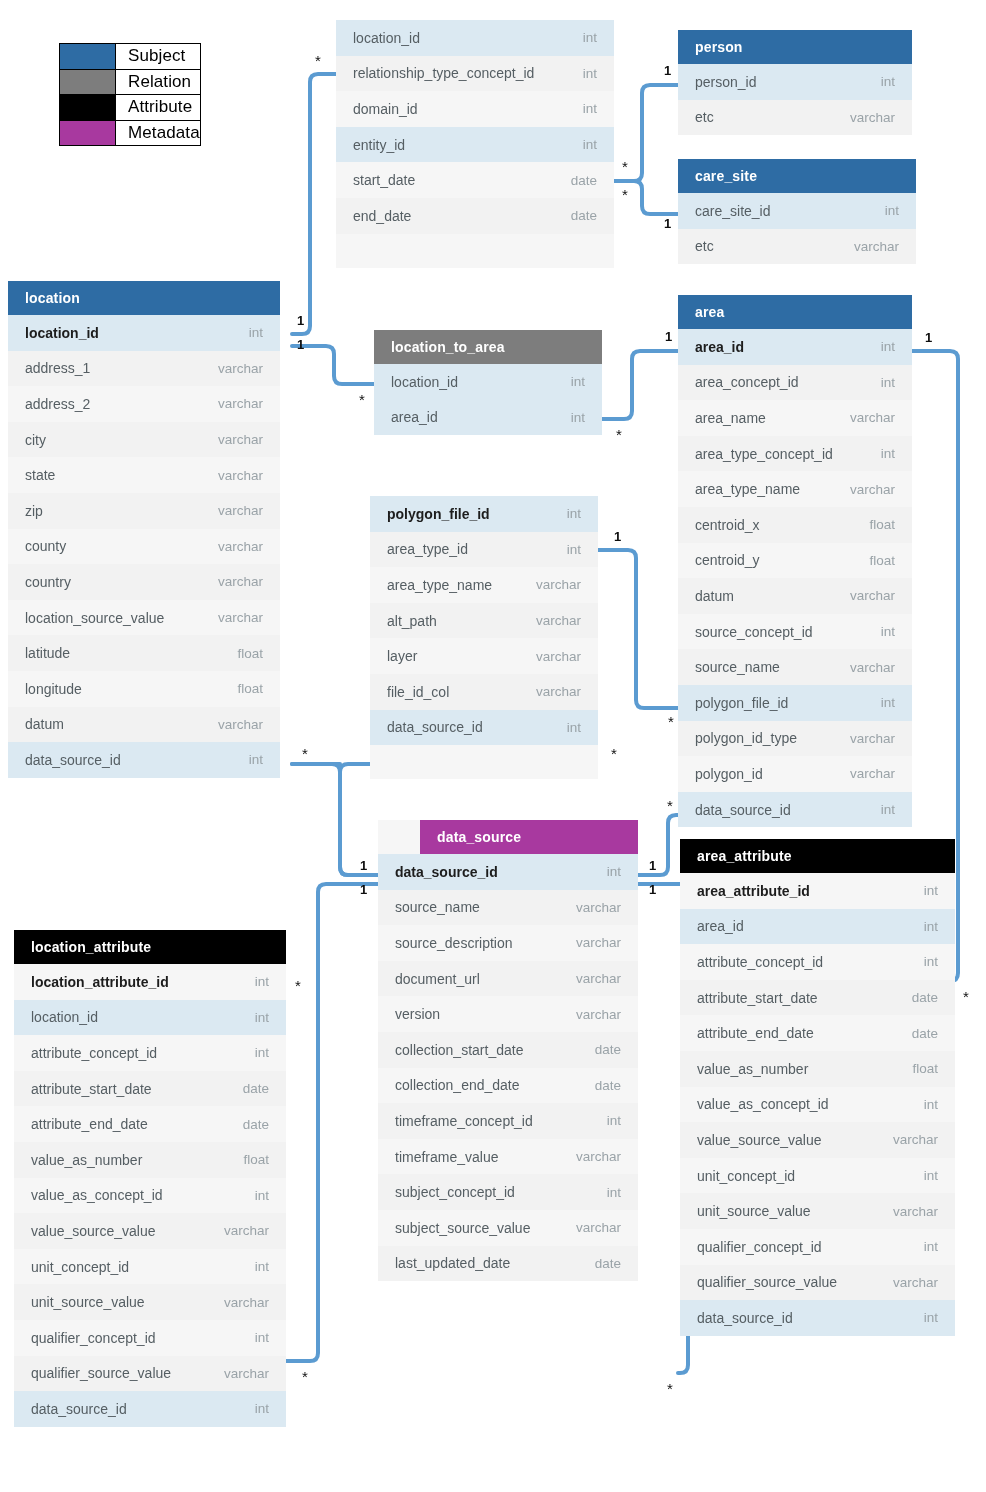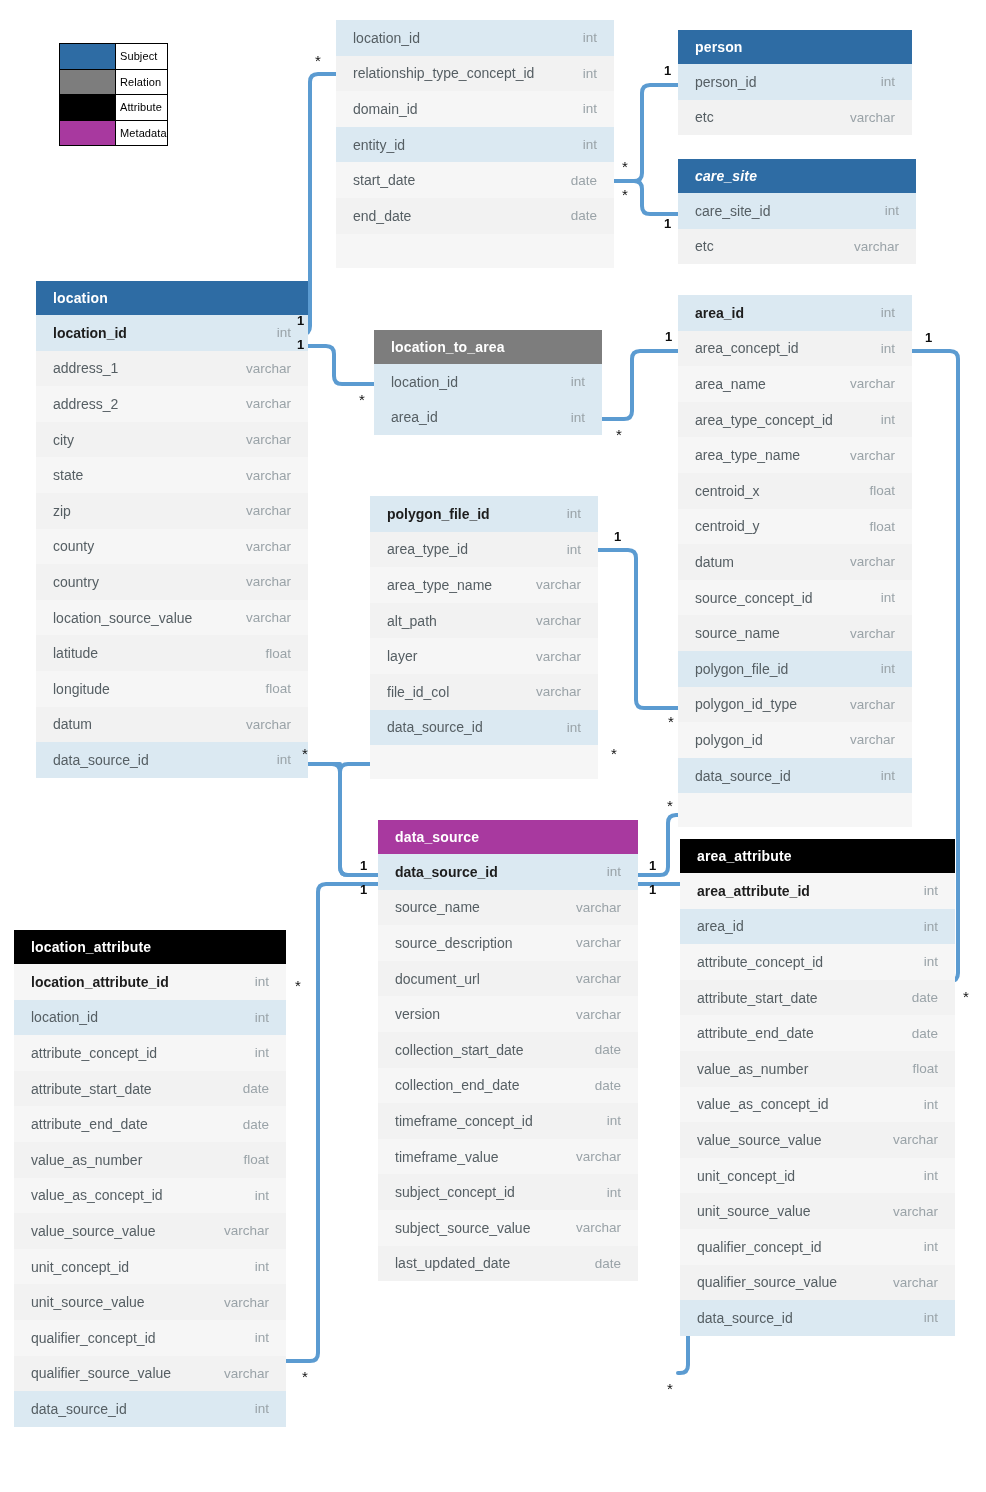--- a/index.html
+++ b/index.html
@@ -7,40 +7,40 @@
        font-family:"Liberation Sans","DejaVu Sans",sans-serif;}
   #canvas{position:absolute;left:0;top:0;width:986px;height:1492px;}
   svg.links{position:absolute;left:0;top:0;width:986px;height:1492px;pointer-events:none;}
 
   
   .legend{position:absolute;left:59px;top:43px;border:1px solid #000;
           border-collapse:collapse;background:#fff;}
   .legend div.lrow{display:flex;height:24.5px;align-items:stretch;}
   .legend div.lrow + div.lrow{border-top:1px solid #000;text-align:right;}
   .legend .swatch{width:55px;border-right:1px solid #000;}
-  .legend .lname{flex:1;display:flex;align-items:center;padding-left:4px;
-                 font-size:11px;color:#000;letter-spacing:0.1px;}
+  .legend .lname{flex:1;display:flex;align-items:center;padding-left:12px;
+                 font-size:17px;color:#000;letter-spacing:0.1px;}
 
   
   .tbl{position:absolute;background:#f6f6f6;box-sizing:border-box;}
   .tbl .thead{height:34px;display:flex;align-items:center;padding-left:17px;
               color:#ffffff;font-size:14px;font-weight:bold;letter-spacing:0.15px;}
   .tbl .trow{height:35.6px;display:flex;align-items:center;
              padding:0 17px 0 17px;box-sizing:border-box;
              font-size:14px;color:#555e63;background:#f6f6f6;}
   .tbl .trow.alt{background:#f2f2f2;}
   .tbl .trow.key{background:#dbe9f2;}
   .tbl .trow.pk .fname{color:#1d1d1d;font-weight:bold;}
   .tbl .fname{flex:1;white-space:nowrap;}
   .tbl .ftype{color:#9aa3a8;font-size:13.5px;white-space:nowrap;}
 
   .hdr-subject{background:#2e6ca4;}
   .hdr-relation{background:#7d7d7d;}
   .hdr-attribute{background:#000000;}
-  .hdr-metadata{background:#a8399f;}
+  .hdr-metadata{background:#a8399f;margin-left:42px;}
 
   .card{position:absolute;font-size:13px;font-weight:bold;color:#0e0e0e;
         font-family:"Liberation Sans",sans-serif;}
   .card.star{font-size:15px;font-weight:normal;color:#111;}
 </style>
 </head>
 <body>
 
 <div id="canvas">
 
@@ -128,33 +128,33 @@
         <div class="trow key">
           <span class="fname">person_id</span>
           <span class="ftype">int</span>
         </div>
         <div class="trow alt">
           <span class="fname">etc</span>
           <span class="ftype">varchar</span>
         </div>
       </div>
       <div class="tbl" style="left: 678px; top: 159px; width: 238px; height: 105.2px;">
-        <div class="thead hdr-subject" style="background: rgb(46, 108, 164); font-style: italic;">
+        <div class="thead hdr-subject" style="background: rgb(46, 108, 164);">
           <span>care_site</span>
         </div>
         <div class="trow key">
           <span class="fname">care_site_id</span>
           <span class="ftype">int</span>
         </div>
         <div class="trow alt">
           <span class="fname">etc</span>
           <span class="ftype">varchar</span>
         </div>
       </div>
-      <div class="tbl" style="left: 36px; top: 281px; width: 272px; height: 350px;">
+      <div class="tbl" style="left: 8px; top: 281px; width: 272px; height: 350px;">
         <div class="thead hdr-subject" style="background: rgb(46, 108, 164);">
           <span>location</span>
         </div>
         <div class="trow key pk">
           <span class="fname">location_id</span>
           <span class="ftype">int</span>
         </div>
         <div class="trow alt">
           <span class="fname">address_1</span>
           <span class="ftype">varchar</span>
@@ -211,20 +211,23 @@
         <div class="trow key">
           <span class="fname">location_id</span>
           <span class="ftype">int</span>
         </div>
         <div class="trow key">
           <span class="fname">area_id</span>
           <span class="ftype">int</span>
         </div>
       </div>
       <div class="tbl" style="left: 678px; top: 295px; width: 234px; height: 532.4px;">
+        <div class="thead hdr-subject" style="background: rgb(46, 108, 164);">
+          <span>area</span>
+        </div>
         <div class="trow key pk">
           <span class="fname">area_id</span>
           <span class="ftype">int</span>
         </div>
         <div class="trow alt">
           <span class="fname">area_concept_id</span>
           <span class="ftype">int</span>
         </div>
         <div class="trow">
           <span class="fname">area_name</span>

